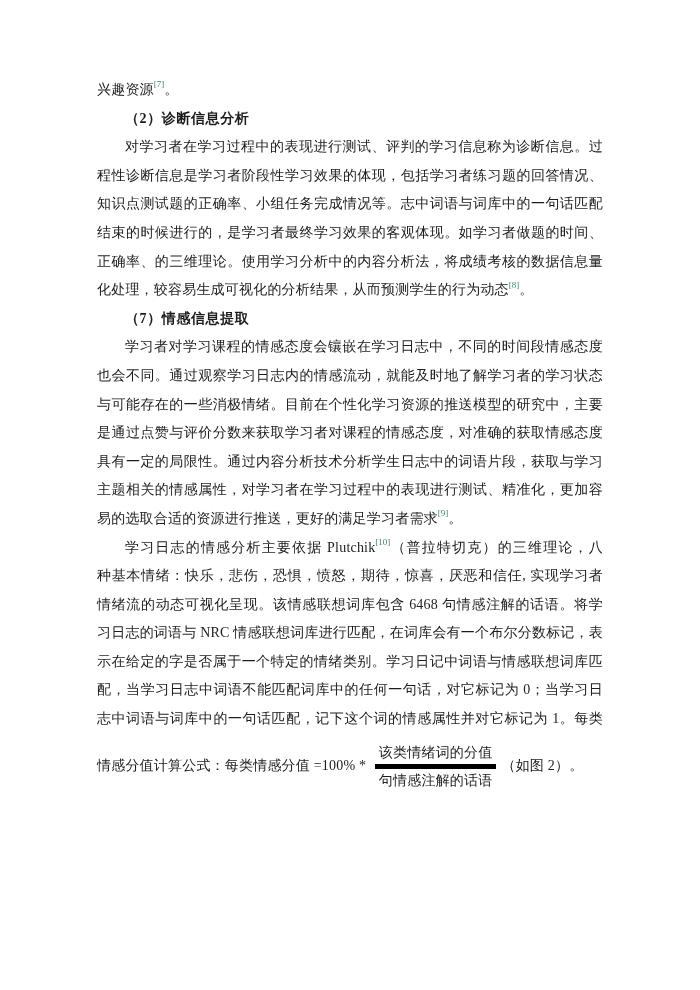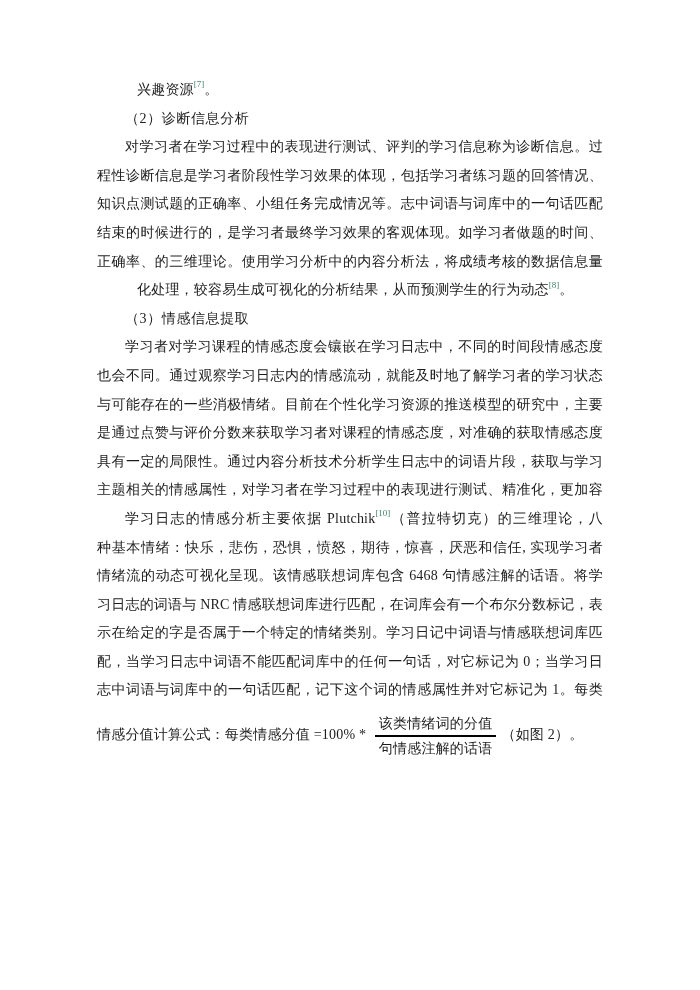--- a/index.html
+++ b/index.html
@@ -18,23 +18,23 @@
   }
   .line{
     height:28.6px;
     line-height:28.6px;
     text-align:justify;
     text-align-last:justify;
     text-justify:inter-ideograph;
     letter-spacing:0.2px;
   }
   .line.first{text-indent:28px;}
-  .line.end{text-align-last:left;margin-left:40px;}
+  .line.end{text-align-last:left;}
   .line.heading{
-    font-weight:400;
+    font-weight:700;
     text-indent:28px;
     text-align-last:left;
     letter-spacing:0.6px;
   }
   .line.formula{
     height:auto;
     line-height:normal;
     text-align:left;
     text-align-last:left;
     padding-top:8px;
@@ -48,43 +48,44 @@
     letter-spacing:0;
     cursor:pointer;
   }
   .frac{
     display:inline-block;
     vertical-align:middle;
     text-align:center;
     line-height:1.5;
     margin:0 5px;
   }
-  .frac .num{display:block;border-bottom:2px solid #000000;padding:0 4px 1px 4px;}
+  .frac .num{display:block;border-bottom:5px solid #000000;padding:0 4px 1px 4px;}
   .frac .den{display:block;padding:1px 4px 0 4px;}
 </style>
 </head>
 <body>
 
 <div class="page">
   <div class="text-block" id="text-block">
       <div class="line end"><span>兴趣资源</span><sup class="ref" style="color: rgb(65, 128, 106);">[7]</sup><span>。</span></div>
       <div class="line heading"><span>（2）诊断信息分析</span></div>
       <div class="line first"><span>对学习者在学习过程中的表现进行测试、评判的学习信息称为诊断信息。过</span></div>
       <div class="line mid"><span>程性诊断信息是学习者阶段性学习效果的体现，包括学习者练习题的回答情况、</span></div>
       <div class="line mid"><span>知识点测试题的正确率、小组任务完成情况等。志中词语与词库中的一句话匹配</span></div>
       <div class="line mid"><span>结束的时候进行的，是学习者最终学习效果的客观体现。如学习者做题的时间、</span></div>
       <div class="line mid"><span>正确率、的三维理论。使用学习分析中的内容分析法，将成绩考核的数据信息量</span></div>
       <div class="line end"><span>化处理，较容易生成可视化的分析结果，从而预测学生的行为动态</span><sup class="ref" style="color: rgb(65, 128, 106);">[8]</sup><span>。</span></div>
-      <div class="line heading"><span>（3）情感信息提取</span></div>
+      <div class="line heading"><span>（7）情感信息提取</span></div>
       <div class="line first"><span>学习者对学习课程的情感态度会镶嵌在学习日志中，不同的时间段情感态度</span></div>
       <div class="line mid"><span>也会不同。通过观察学习日志内的情感流动，就能及时地了解学习者的学习状态</span></div>
       <div class="line mid"><span>与可能存在的一些消极情绪。目前在个性化学习资源的推送模型的研究中，主要</span></div>
       <div class="line mid"><span>是通过点赞与评价分数来获取学习者对课程的情感态度，对准确的获取情感态度</span></div>
       <div class="line mid"><span>具有一定的局限性。通过内容分析技术分析学生日志中的词语片段，获取与学习</span></div>
       <div class="line mid"><span>主题相关的情感属性，对学习者在学习过程中的表现进行测试、精准化，更加容</span></div>
+      <div class="line end"><span>易的选取合适的资源进行推送，更好的满足学习者需求</span><sup class="ref" style="color: rgb(65, 128, 106);">[9]</sup><span>。</span></div>
       <div class="line first"><span>学习日志的情感分析主要依据 Plutchik</span><sup class="ref" style="color: rgb(65, 128, 106);">[10]</sup><span>（普拉特切克）的三维理论，八</span></div>
       <div class="line mid"><span>种基本情绪：快乐，悲伤，恐惧，愤怒，期待，惊喜，厌恶和信任, 实现学习者</span></div>
       <div class="line mid"><span>情绪流的动态可视化呈现。该情感联想词库包含 6468 句情感注解的话语。将学</span></div>
       <div class="line mid"><span>习日志的词语与 NRC 情感联想词库进行匹配，在词库会有一个布尔分数标记，表</span></div>
       <div class="line mid"><span>示在给定的字是否属于一个特定的情绪类别。学习日记中词语与情感联想词库匹</span></div>
       <div class="line mid"><span>配，当学习日志中词语不能匹配词库中的任何一句话，对它标记为 0；当学习日</span></div>
       <div class="line mid"><span>志中词语与词库中的一句话匹配，记下这个词的情感属性并对它标记为 1。每类</span></div>
       <div class="line formula"><span>情感分值计算公式：每类情感分值 =100% * </span><span class="frac"><span class="num">该类情绪词的分值</span><span class="den">句情感注解的话语</span></span><span>（如图 2）。</span></div>
     </div>
 </div>

